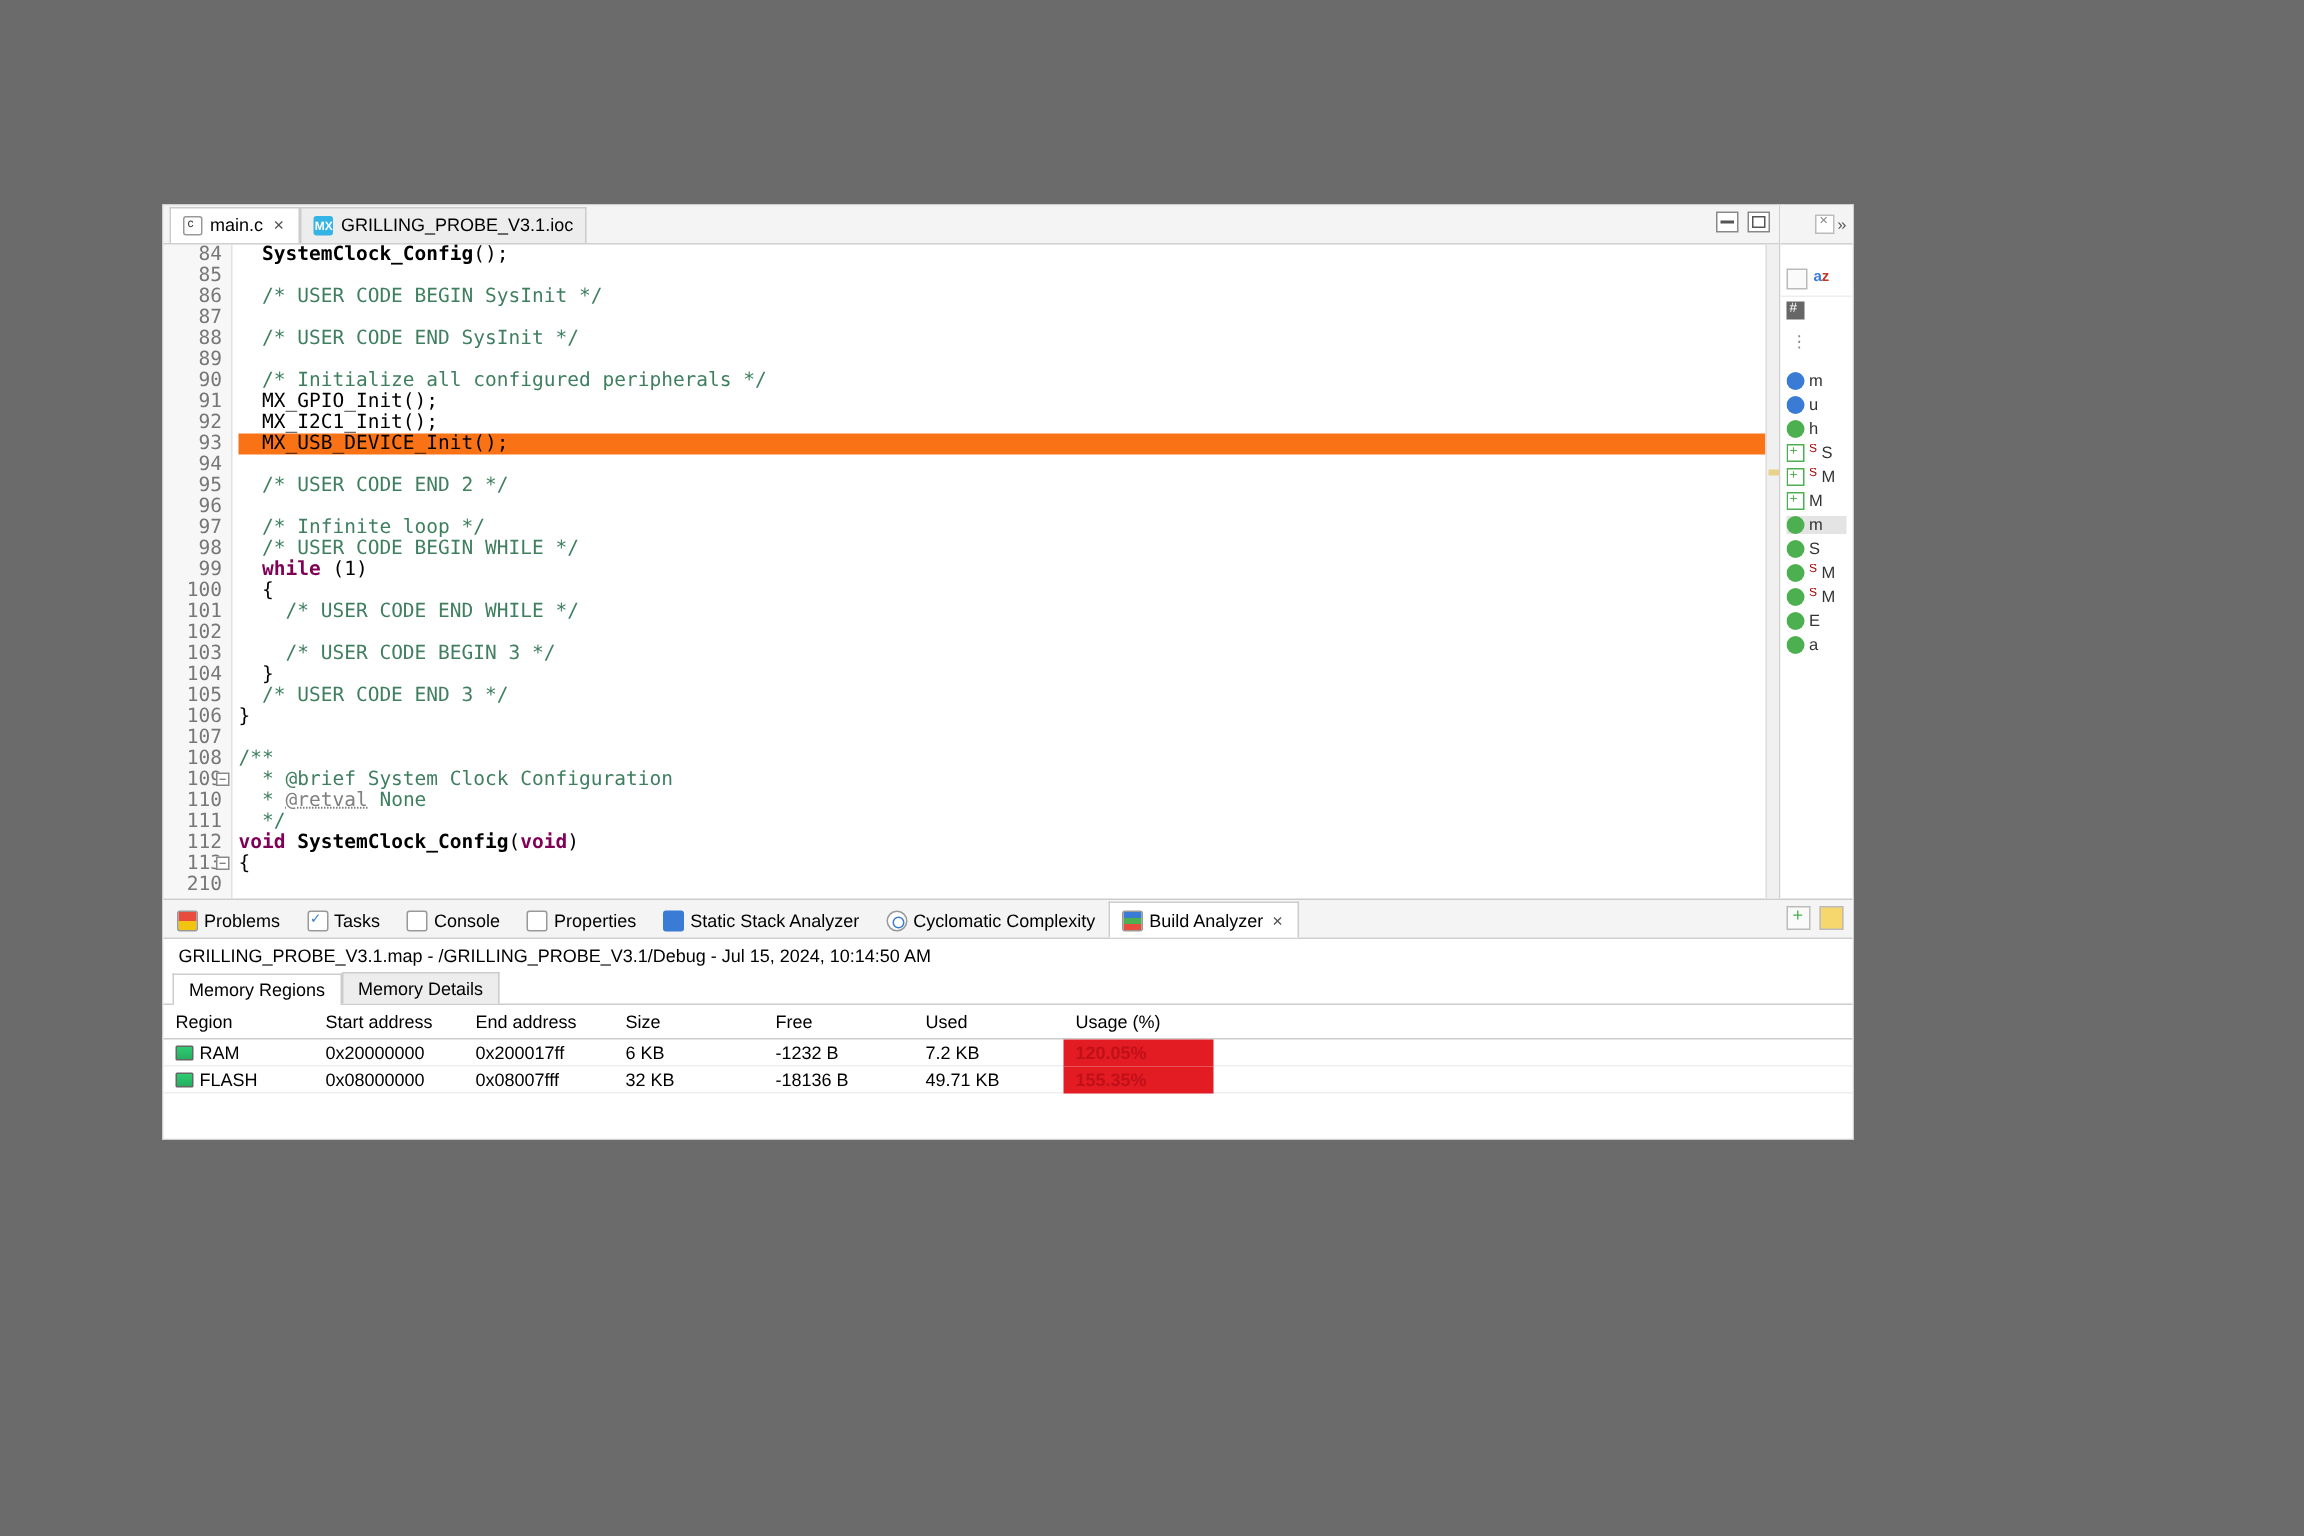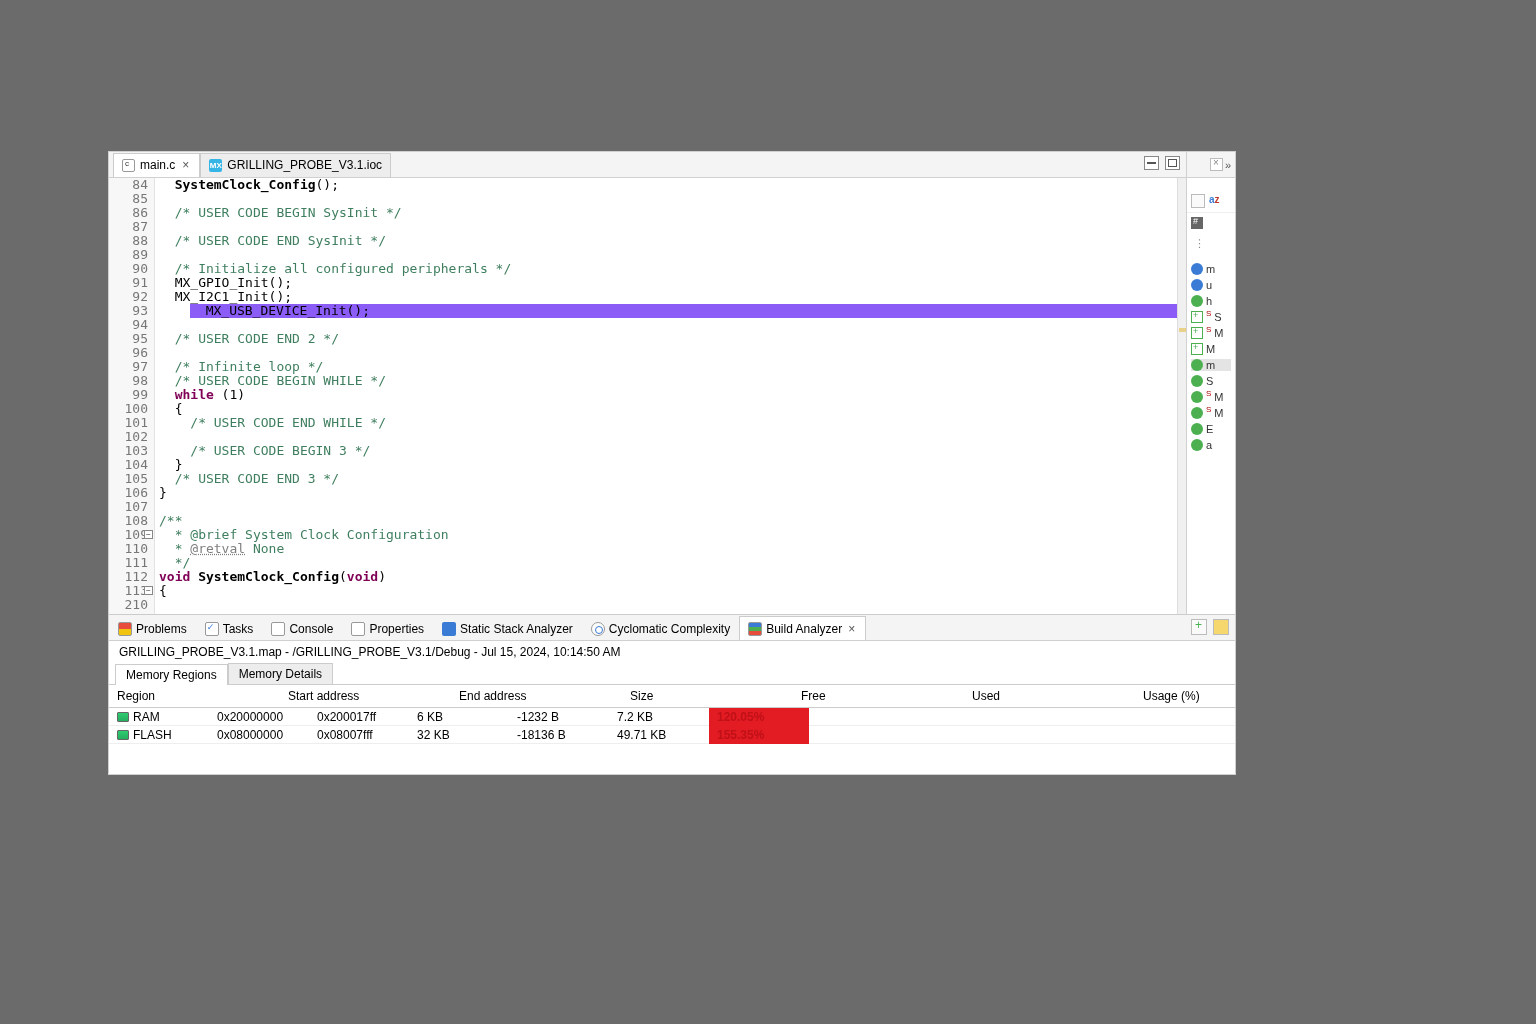--- a/index.html
+++ b/index.html
@@ -1,38 +1,38 @@
 <!DOCTYPE html>
 <html><head>
 <meta charset="utf-8">
 <style>
 * { box-sizing: border-box; margin: 0; padding: 0; }
 body { background: #6b6b6b; font-family: Arial, Helvetica, sans-serif; width: 1536px; height: 1024px; overflow: hidden; position: relative; }
-.app { position: absolute; left: 108px; top: 151px; width: 1128px; height: 624px; background: #fff; display: flex; flex-direction: column; border: 1px solid #d0d0d0; }
+.app { position: absolute; left: 108px; top: 136px; width: 1128px; height: 624px; background: #fff; display: flex; flex-direction: column; border: 1px solid #d0d0d0; }
 .top { flex: 1; display: flex; min-height: 0; }
 .editor-panel { flex: 1; display: flex; flex-direction: column; min-width: 0; border-right: 1px solid #d0d0d0; }
 .tabbar { height: 26px; background: #f4f4f4; border-bottom: 1px solid #d0d0d0; display: flex; align-items: center; padding-left: 4px; position: relative; }
 .tab { display: flex; align-items: center; gap: 5px; padding: 2px 8px; background: #fff; border: 1px solid #ccc; border-bottom: none; font-size: 12px; height: 24px; margin-right: 0; }
 .tab.inactive { background: #ededed; }
 .tab-icon { width: 13px; height: 13px; display: inline-block; }
 .c-icon { background:#fff; border:1px solid #999; border-radius:2px; position:relative; }
 .c-icon::after { content:"c"; position:absolute; font-size:8px; color:#333; left:2px; top:-1px; }
 .mx-icon { background:#35b5e5; color:#fff; font-size:8px; font-weight:bold; text-align:center; line-height:13px; border-radius:2px; }
 .close-x { font-size: 12px; color: #555; cursor: pointer; padding: 0 2px; }
 .tabbar-right { position: absolute; right: 6px; top: 4px; display: flex; gap: 6px; }
 .tb-btn { width: 15px; height: 14px; border: 1px solid #888; background: #fff; cursor: pointer; position: relative; }
 .tb-btn.min::after { content:""; position:absolute; left:2px; right:2px; top:5px; border-top:2px solid #555; }
 .tb-btn.max::after { content:""; position:absolute; left:2px; right:2px; top:2px; bottom:2px; border:1px solid #555; }
 .code-area { flex: 1; display: flex; font-family: Menlo, Consolas, monospace; font-size: 13px; line-height: 14px; overflow: hidden; }
 .gutter { background: #f7f7f7; color: #777; text-align: right; padding: 0 6px 0 0; border-right: 1px solid #e3e3e3; user-select: none; width: 46px; }
 .gutter .ln { height: 14px; position: relative; }
 .fold { position:absolute; right:-5px; top:2px; width:9px; height:9px; border:1px solid #888; background:#fff; font-size:8px; line-height:7px; text-align:center; color:#555; }
 .code { flex: 1; padding-left: 4px; position: relative; }
 .codeline { height: 14px; white-space: pre; }
-.hl { background: #8b5cf6; width: 100%; margin-left: 31px; }
+.hl { background: #f97316; width: 100%; }
 .kw { color: #7f0055; font-weight: bold; }
 .cm { color: #3f7f5f; }
 .fn { color: #000; font-weight: bold; }
 .anno { color:#7f7f7f; text-decoration: underline dotted; }
 .overview { width: 9px; background: #f0f0f0; border-left: 1px solid #ddd; position:relative; }
 .overview .mark { position:absolute; left:1px; width:7px; height:4px; background:#e8d28a; }
 
 .outline-panel { width: 48px; background: #fff; border-left: 0; display: flex; flex-direction: column; }
 .outline-top { height: 26px; background: #f4f4f4; border-bottom: 1px solid #d0d0d0; display:flex; align-items:center; justify-content:flex-end; padding-right:4px; gap:2px; }
 .outline-top .sm { width:13px; height:13px; border:1px solid #bbb; background:#fff; position:relative; }
@@ -72,21 +72,21 @@
 .bottom-tabs-right { position:absolute; right:6px; top:4px; display:flex; gap:6px; }
 .btn-sm { width:16px; height:16px; border:1px solid #bbb; background:#fafafa; position:relative; }
 .btn-sm.green::after { content:"+"; color:#4caf50; font-size:12px; position:absolute; left:3px; top:-2px; }
 .btn-sm.yellow { background:#f5d76e; }
 
 .map-line { padding:4px 10px; font-size:12px; color:#000000; }
 .subtabs { display:flex; padding-left:6px; border-bottom:1px solid #ccc; }
 .subtab { padding:3px 10px; font-size:12px; border:1px solid #ccc; border-bottom:none; background:#ededed; cursor:pointer; }
 .subtab.active { background:#fff; position:relative; top:1px; }
 .table { font-size:12px; }
-.thead { display:flex; border-bottom:1px solid #ccc; padding:2px 0;justify-content:space-between; }
+.thead { display:flex; border-bottom:1px solid #ccc; padding:2px 0; }
 .th, .td { padding:2px 8px; text-align:left; }
 .trow { display:flex; border-bottom:1px solid #eee; align-items:center; height:18px; }
 .col-region { width:100px; display:flex; align-items:center; gap:4px; }
 .col-start { width:100px; }
 .col-end { width:100px; }
 .col-size { width:100px; }
 .col-free { width:100px; }
 .col-used { width:100px; }
 .col-usage { width:100px; }
 .usage-cell.over { background:#e31b23; color:#c01018; font-weight:bold; }

